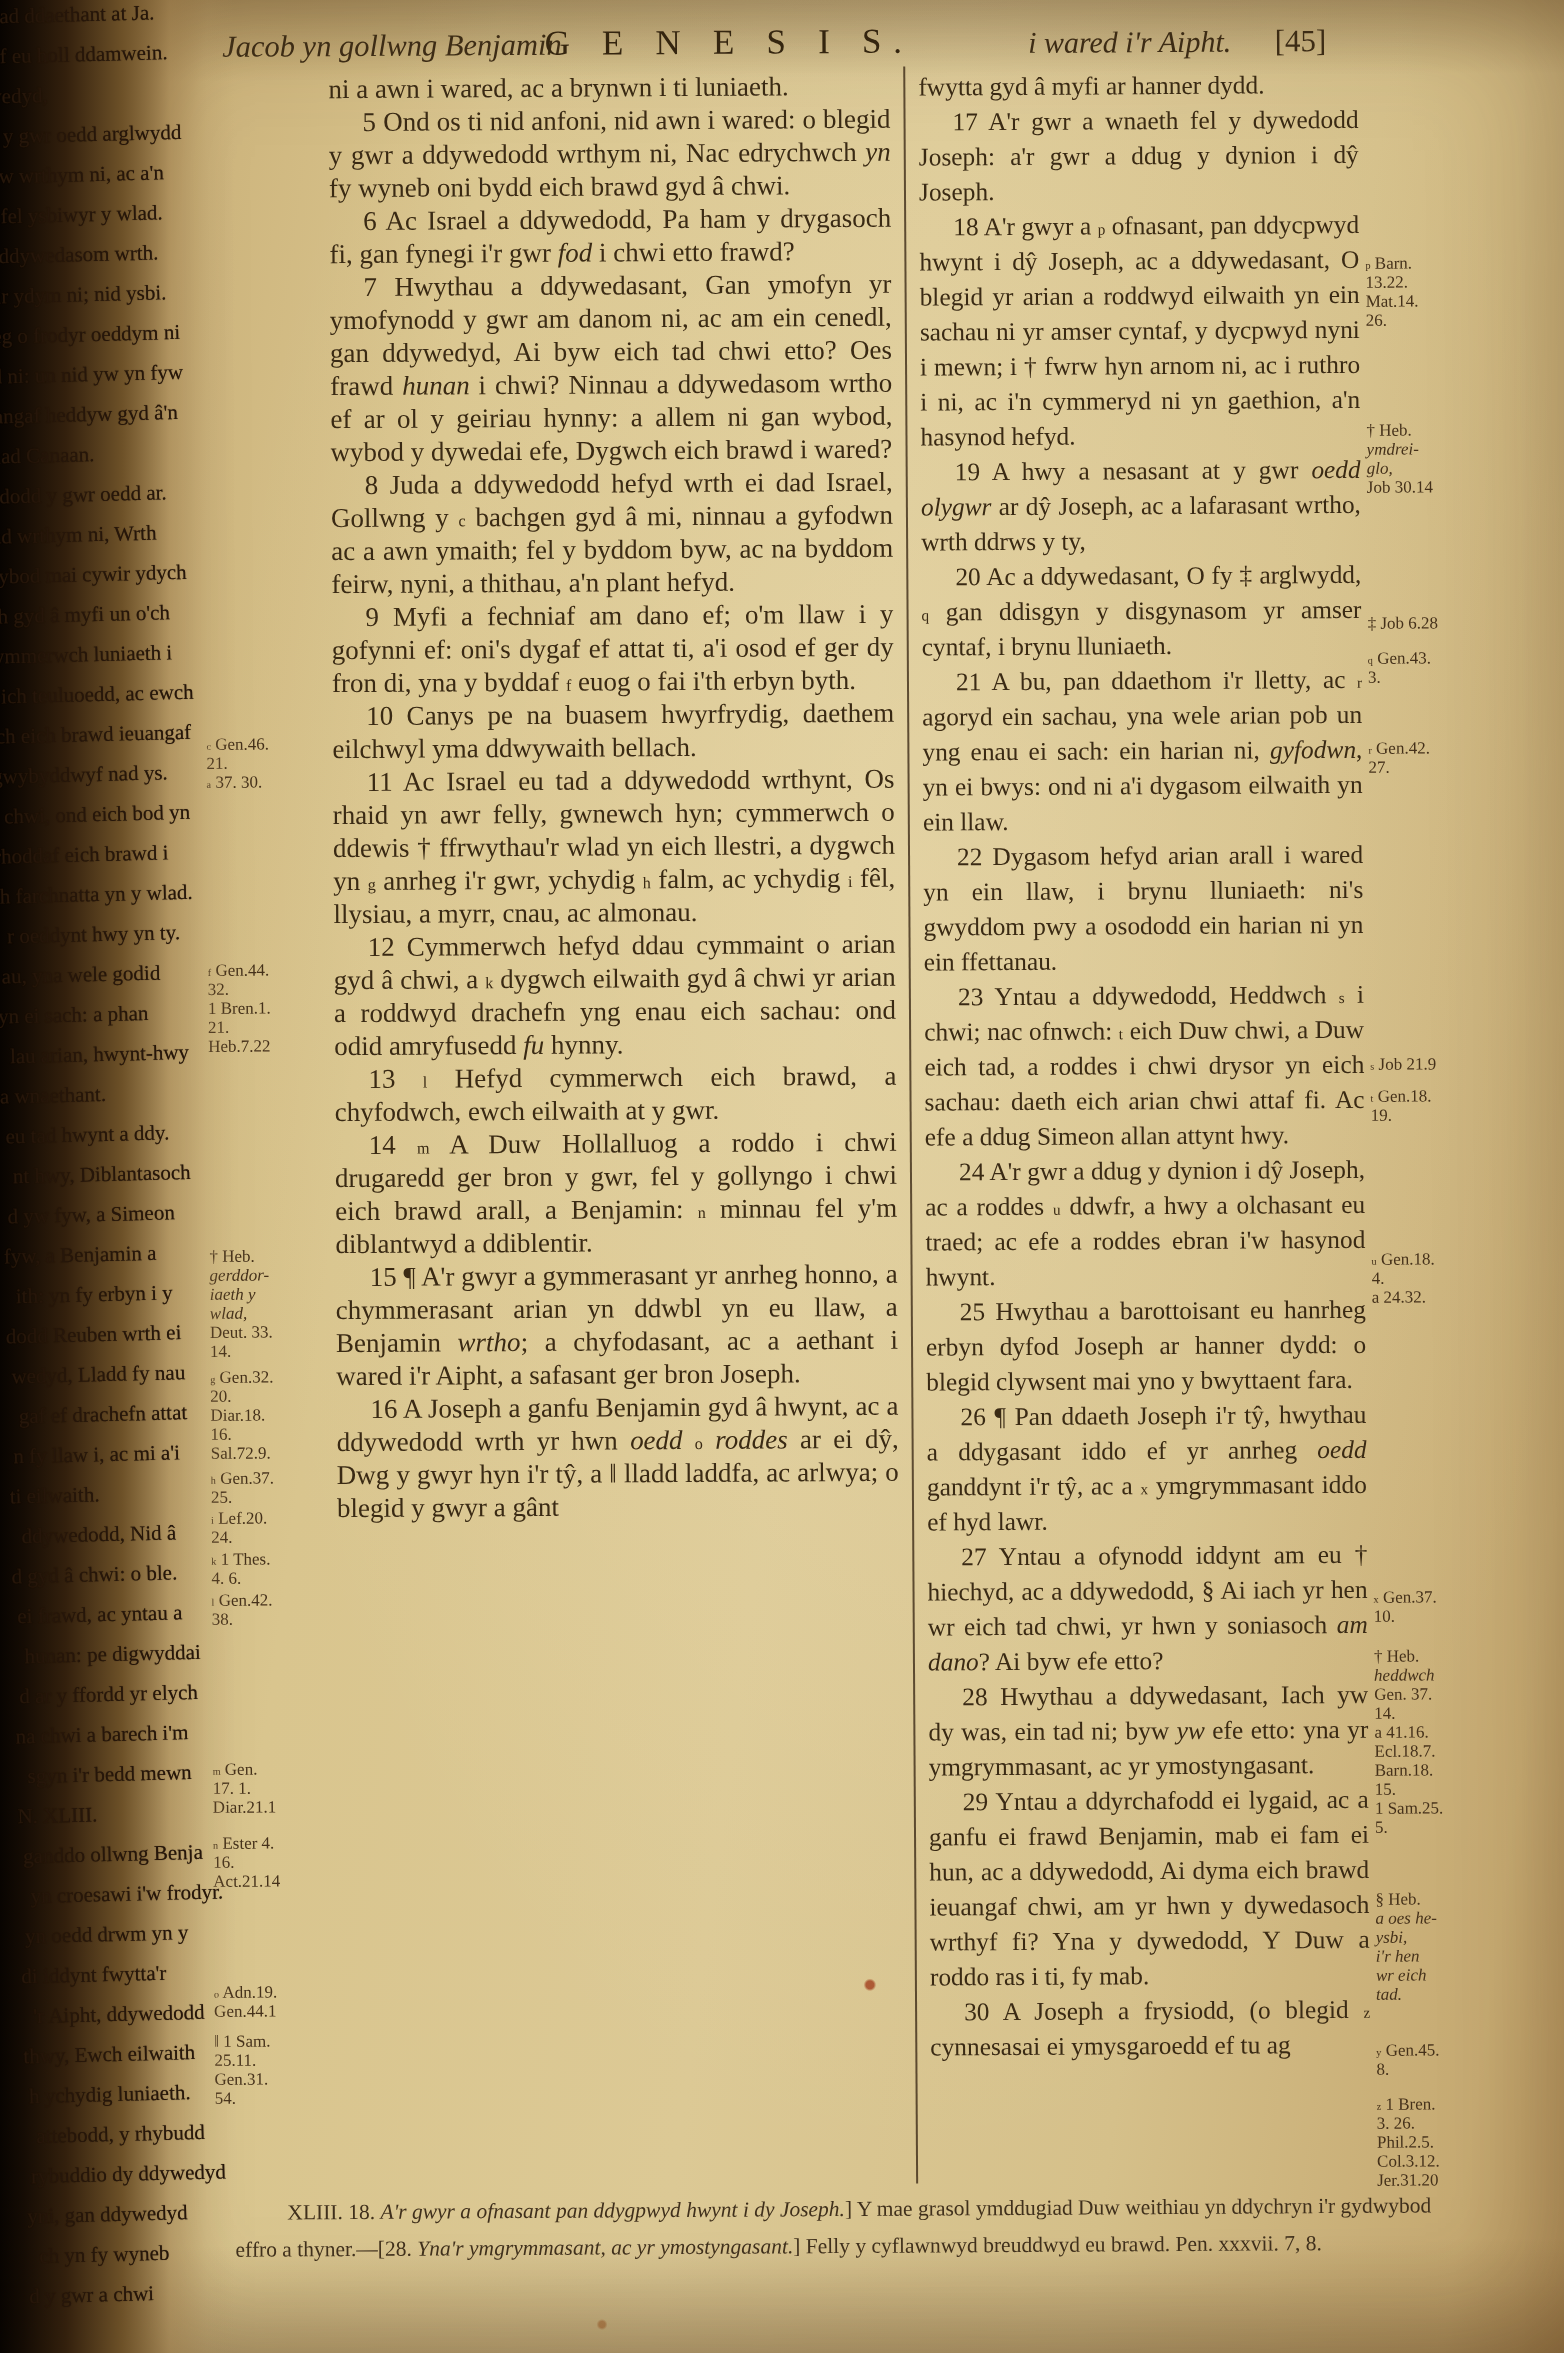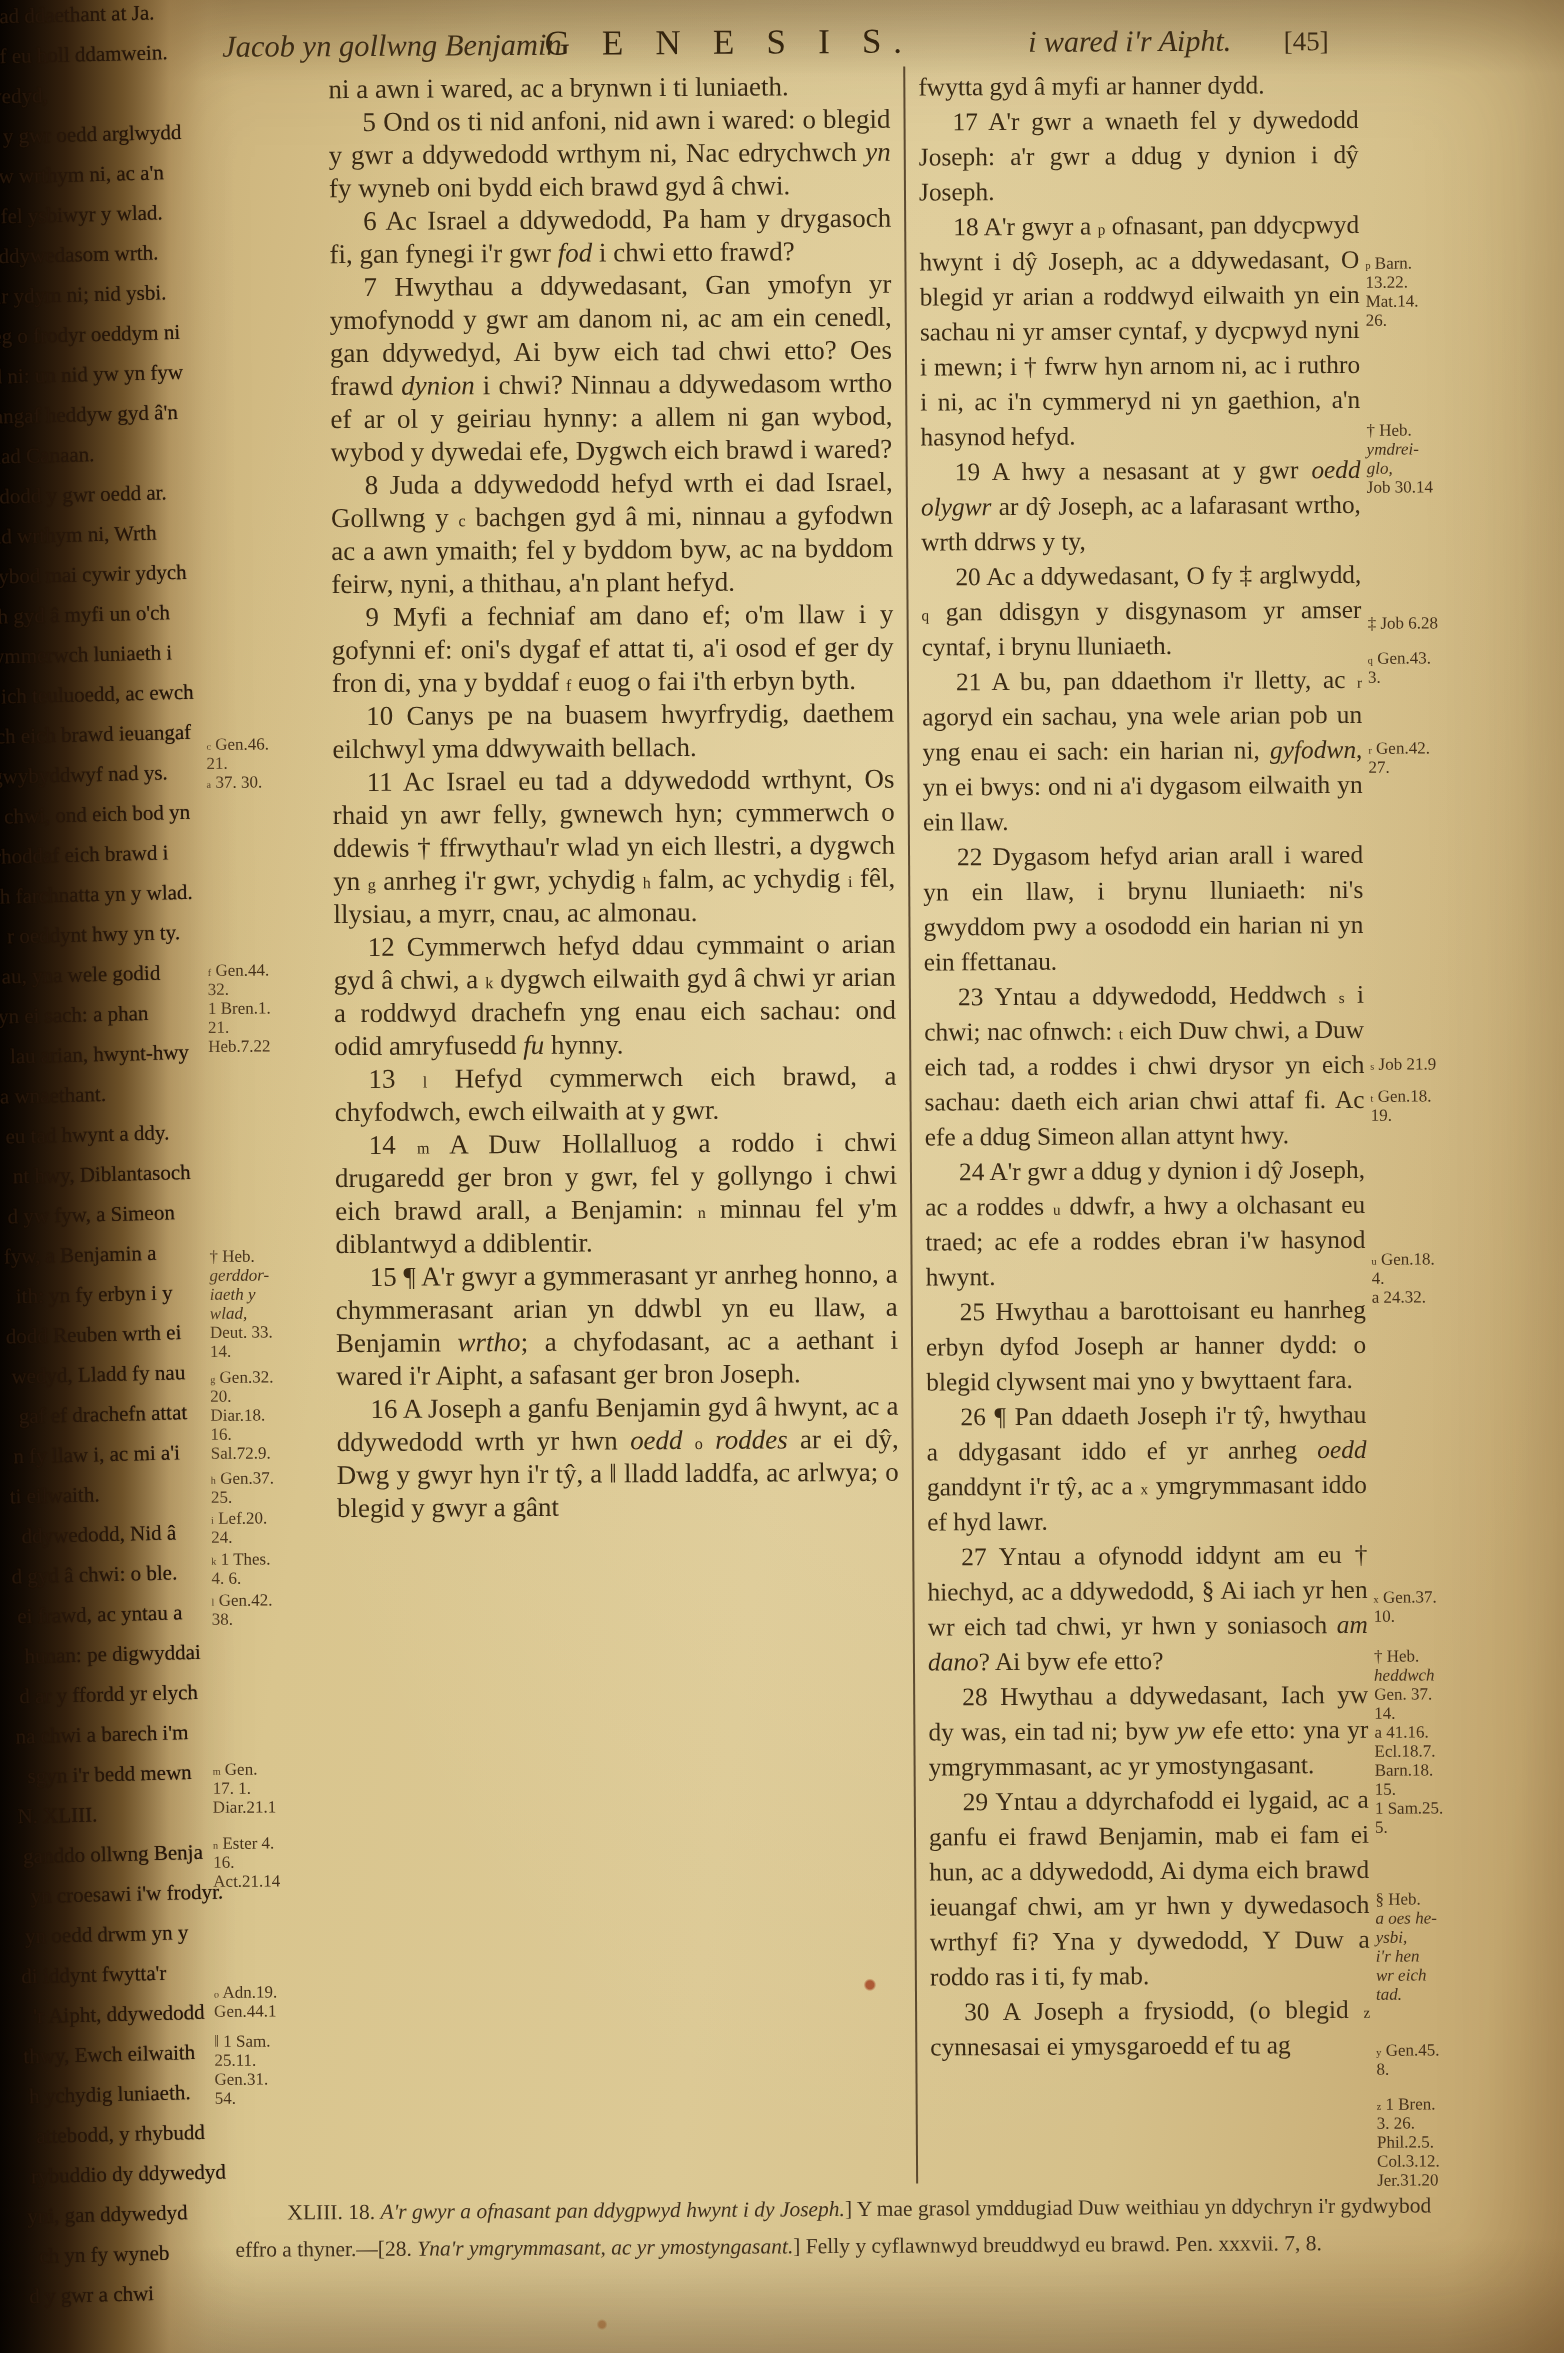--- a/index.html
+++ b/index.html
@@ -21,21 +21,21 @@
         color:#26160a;font-size:21px;line-height:40px;white-space:nowrap;overflow:hidden;height:2371px;
         text-shadow:0 0 0.8px rgba(35,20,6,.75);}
   .gutterText div{overflow:hidden;}
   .gutterText div:nth-child(odd){padding-left:4.7px;}
   .gutterText div:nth-child(3n){padding-left:11px;}
   .hdr-left{position:absolute;left:119px;top:31px;font-style:italic;font-size:30.5px;color:#3d2c15;}
   .hdr-center{position:absolute;left:438px;top:27px;width:376px;text-align:center;
         font-size:35px;letter-spacing:11.7px;color:#34250f;}
   .hdr-right{position:absolute;left:925px;top:31px;font-size:30px;color:#3d2c15;white-space:nowrap;}
   .hdr-right .ital{font-style:italic;}
-  .hdr-right .pgnum{font-style:normal;margin-left:45px;font-size:27px;}
+  .hdr-right .pgnum{font-style:normal;margin-left:36px;font-size:31px;}
   .divider{position:absolute;left:800px;top:72px;width:2.3px;height:2117px;background:rgba(56,39,19,.78);}
   .bodycol{position:absolute;top:75px;color:#3a2a14;text-align:justify;overflow:hidden;}
   #colLeft{left:225px;width:562px;height:2116px;font-size:27px;line-height:33px;}
   #colRight{left:815px;width:440px;height:2116px;font-size:25.4px;line-height:35px;}
   .verse{margin:0;text-indent:34px;}
   .verse.cont{text-indent:0;}
   sup{font-size:.6em;line-height:0;vertical-align:34%;}
   em{font-style:italic;text-align:right;}
   .notecol{position:absolute;top:0;height:2354px;font-size:17px;line-height:19px;color:#45311a;}
   #leftNotes{left:99px;width:125px;}
@@ -121,21 +121,21 @@
           <div>‖ 1 Sam.</div>
           <div>25.11.</div>
           <div>Gen.31.</div>
           <div>54.</div>
         </div>
       </div>
     <div id="colLeft" class="bodycol">
         <p class="verse cont">ni a awn i wared, ac a brynwn i ti luniaeth.</p>
         <p class="verse">5 Ond os ti nid anfoni, nid awn i wared: o blegid y gwr a ddywedodd wrthym ni, Nac edrychwch <em>yn</em> fy wyneb oni bydd eich brawd gyd â chwi.</p>
         <p class="verse">6 Ac Israel a ddywedodd, Pa ham y drygasoch fi, gan fynegi i'r gwr <em>fod</em> i chwi etto frawd?</p>
-        <p class="verse">7 Hwythau a ddywedasant, Gan ymofyn yr ymofynodd y gwr am danom ni, ac am ein cenedl, gan ddywedyd, Ai byw eich tad chwi etto? Oes frawd <em>dynion</em> i chwi? Ninnau a ddywedasom wrtho ef ar ol y geiriau hynny: a allem ni gan wybod, wybod y dywedai efe, Dygwch eich brawd i wared?</p>
+        <p class="verse">7 Hwythau a ddywedasant, Gan ymofyn yr ymofynodd y gwr am danom ni, ac am ein cenedl, gan ddywedyd, Ai byw eich tad chwi etto? Oes frawd <em>hunan</em> i chwi? Ninnau a ddywedasom wrtho ef ar ol y geiriau hynny: a allem ni gan wybod, wybod y dywedai efe, Dygwch eich brawd i wared?</p>
         <p class="verse">8 Juda a ddywedodd hefyd wrth ei dad Israel, Gollwng y <sup>c</sup> bachgen gyd â mi, ninnau a gyfodwn ac a awn ymaith; fel y byddom byw, ac na byddom feirw, nyni, a thithau, a'n plant hefyd.</p>
         <p class="verse">9 Myfi a fechniaf am dano ef; o'm llaw i y gofynni ef: oni's dygaf ef attat ti, a'i osod ef ger dy fron di, yna y byddaf <sup>f</sup> euog o fai i'th erbyn byth.</p>
         <p class="verse">10 Canys pe na buasem hwyrfrydig, daethem eilchwyl yma ddwywaith bellach.</p>
         <p class="verse">11 Ac Israel eu tad a ddywedodd wrthynt, Os rhaid yn awr felly, gwnewch hyn; cymmerwch o ddewis † ffrwythau'r wlad yn eich llestri, a dygwch yn <sup>g</sup> anrheg i'r gwr, ychydig <sup>h</sup> falm, ac ychydig <sup>i</sup> fêl, llysiau, a myrr, cnau, ac almonau.</p>
         <p class="verse">12 Cymmerwch hefyd ddau cymmaint o arian gyd â chwi, a <sup>k</sup> dygwch eilwaith gyd â chwi yr arian a roddwyd drachefn yng enau eich sachau: ond odid amryfusedd <em>fu</em> hynny.</p>
         <p class="verse">13 <sup>l</sup> Hefyd cymmerwch eich brawd, a chyfodwch, ewch eilwaith at y gwr.</p>
         <p class="verse">14 <sup>m</sup> A Duw Hollalluog a roddo i chwi drugaredd ger bron y gwr, fel y gollyngo i chwi eich brawd arall, a Benjamin: <sup>n</sup> minnau fel y'm diblantwyd a ddiblentir.</p>
         <p class="verse">15 ¶ A'r gwyr a gymmerasant yr anrheg honno, a chymmerasant arian yn ddwbl yn eu llaw, a Benjamin <em>wrtho</em>; a chyfodasant, ac a aethant i wared i'r Aipht, a safasant ger bron Joseph.</p>
         <p class="verse">16 A Joseph a ganfu Benjamin gyd â hwynt, ac a ddywedodd wrth yr hwn <em>oedd</em> <sup>o</sup> <em>roddes</em> ar ei dŷ, Dwg y gwyr hyn i'r tŷ, a ‖ lladd laddfa, ac arlwya; o blegid y gwyr a gânt</p>
       </div>

